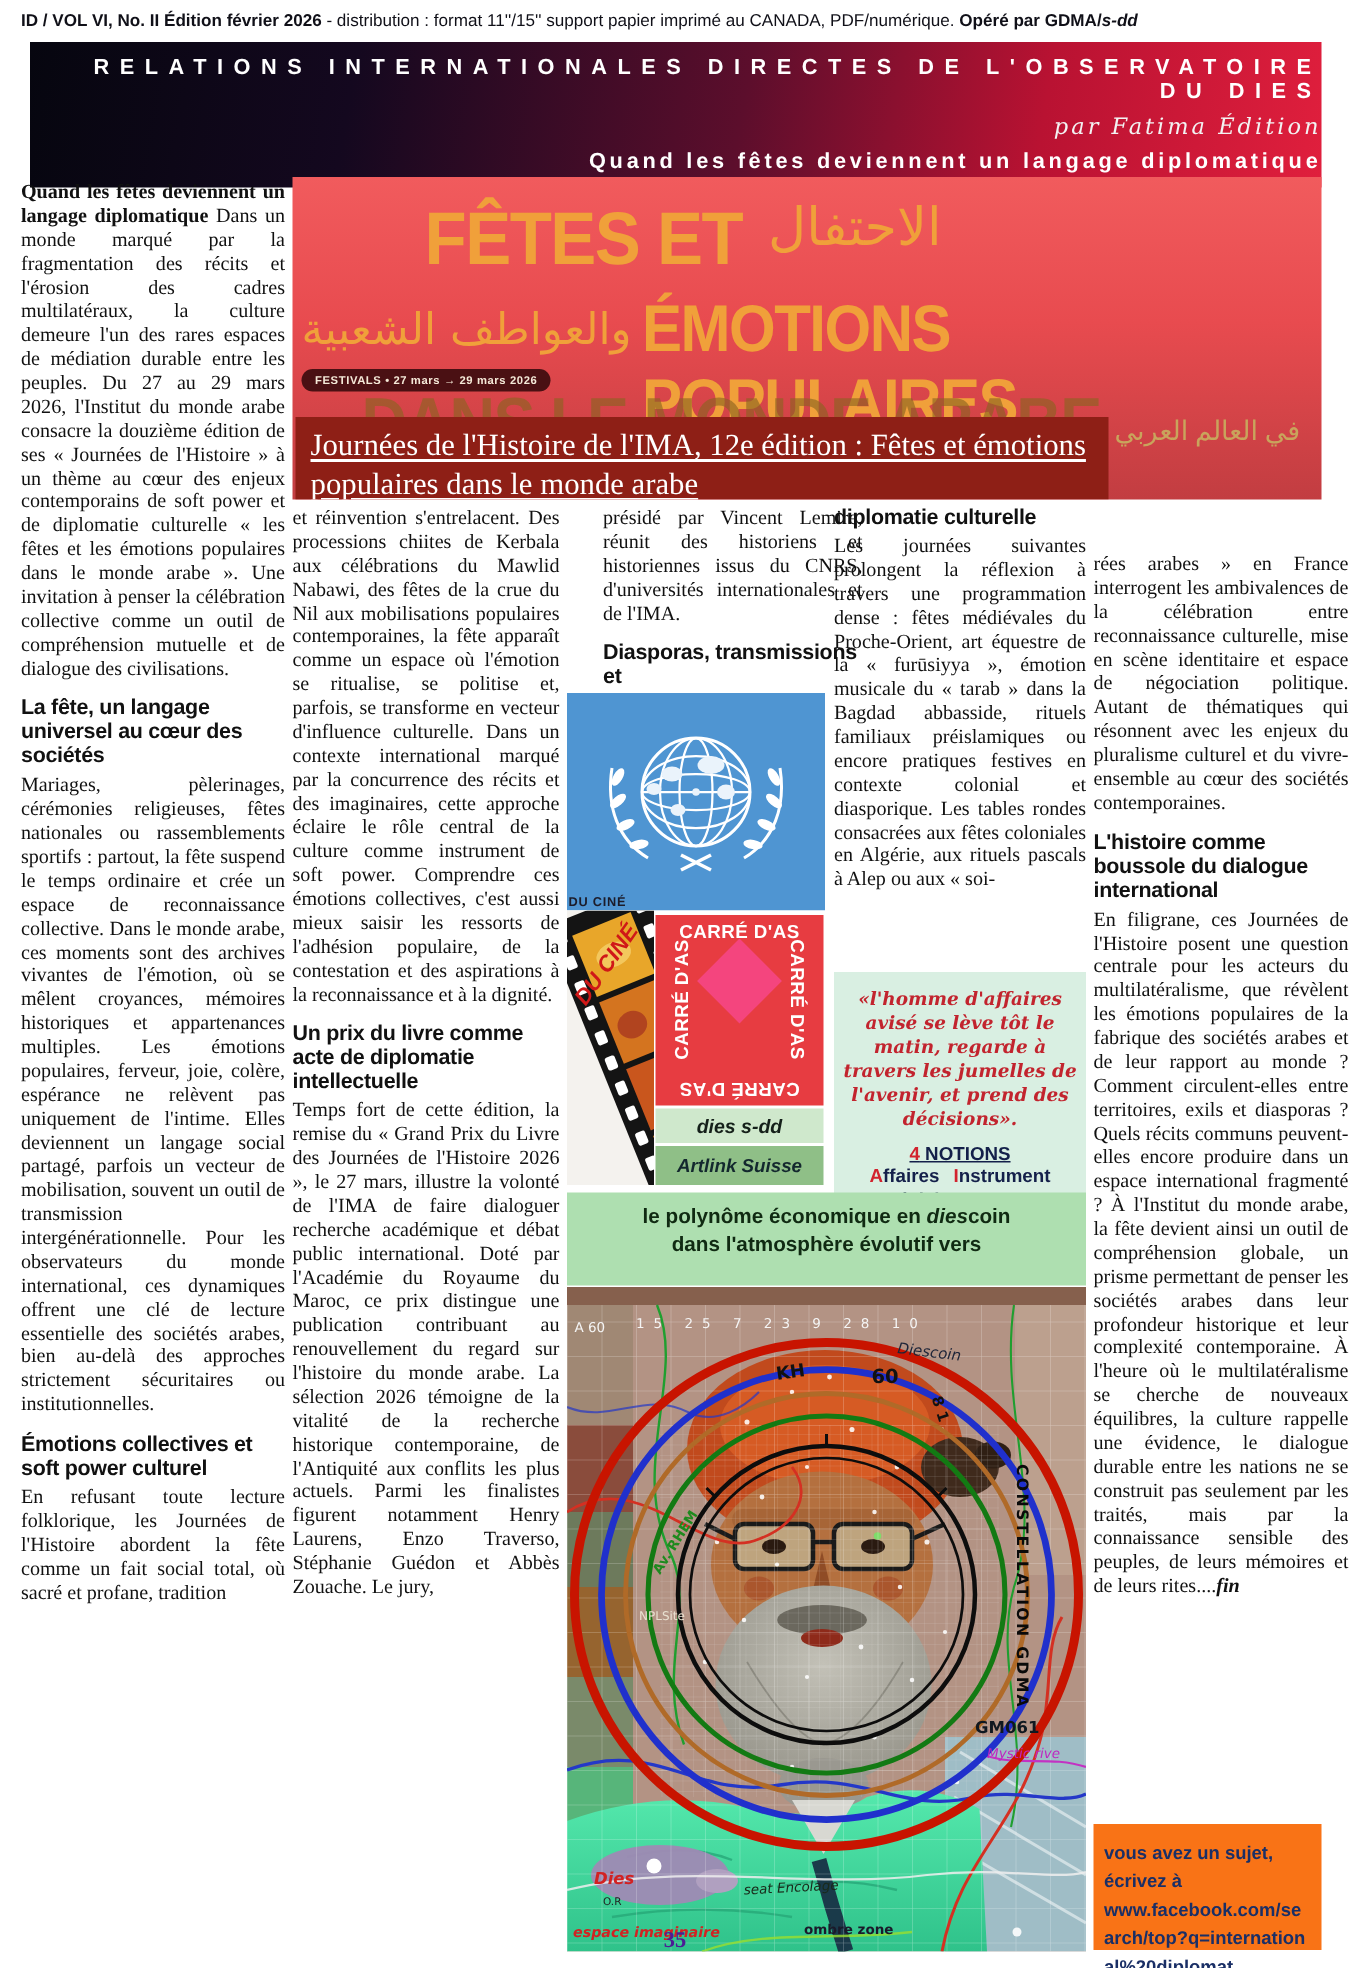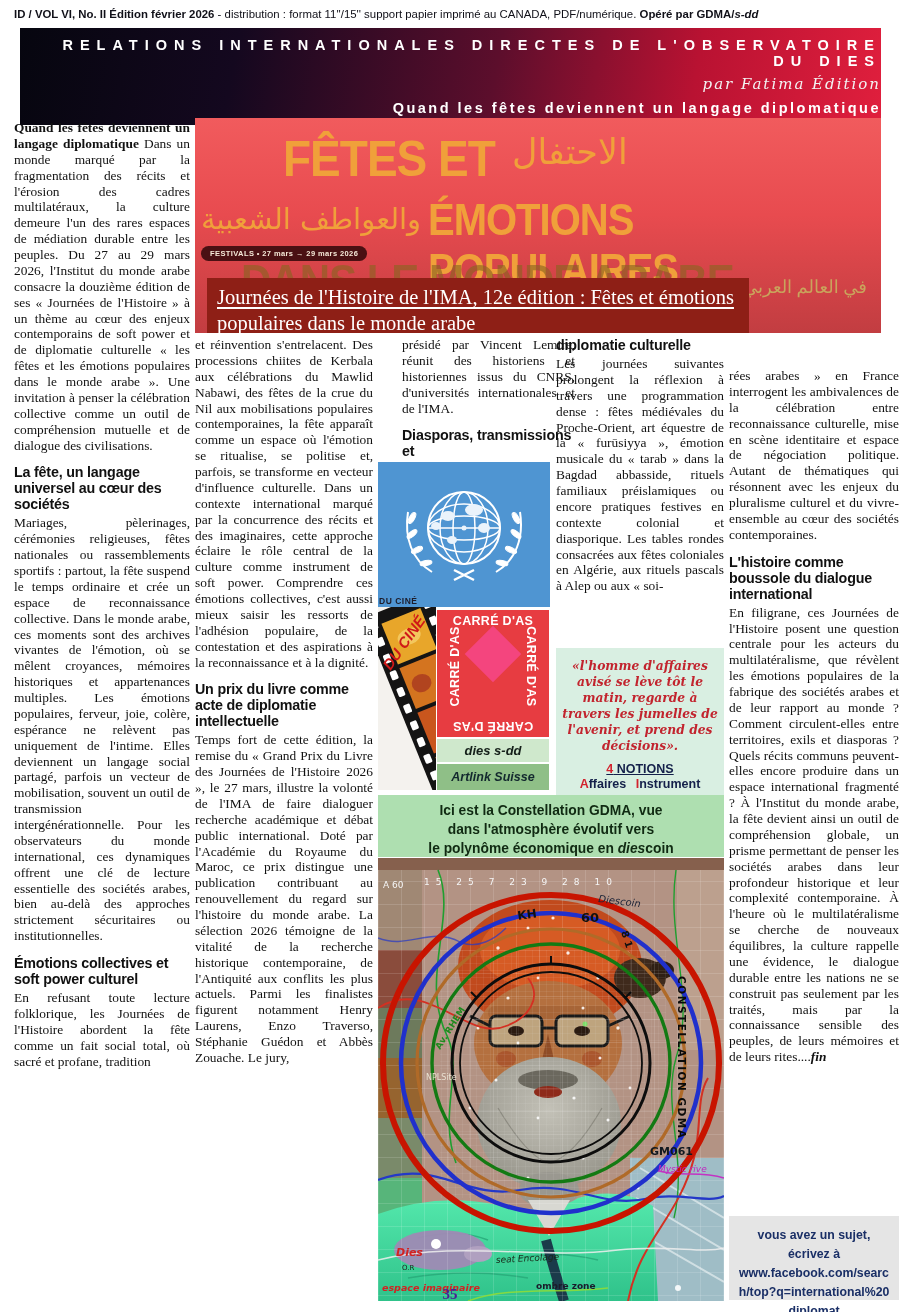--- a/index.html
+++ b/index.html
@@ -31,21 +31,21 @@
           font-size:29px;color:#f0a03a;direction:rtl;}
   .mh-fr2{position:absolute;left:233px;top:82px;font-family:"Liberation Sans",sans-serif;
           font-weight:800;font-size:40px;letter-spacing:-1px;color:#f0a03a;transform:scaleY(1.1);}
   .mh-badge{position:absolute;left:6px;top:128px;background:#4a1013;color:#f5e9d8;
             font-family:"Liberation Sans",sans-serif;font-size:7.5px;font-weight:700;
             padding:3px 9px;border-radius:8px;letter-spacing:.4px;}
   .mh-fr3{position:absolute;left:46px;top:140px;font-family:"Liberation Sans",sans-serif;
           font-weight:800;font-size:42px;letter-spacing:-1px;color:#8a6420;opacity:.62;transform:scaleY(1.1);}
   .mh-ar3{position:absolute;left:548px;top:158px;font-family:Liberation Serif, serif;
           font-size:18px;color:#c9a45c;direction:rtl;}
-  .headline-box{position:absolute;left:12px;top:160px;width:522px;height:43px;background:#8e1f16;
+  .headline-box{position:absolute;left:2px;top:160px;width:522px;height:43px;background:#8e1f16;
                 padding:6px 10px;color:#fff;font-size:20.5px;line-height:1.28;
                 text-decoration:underline;text-underline-offset:3px;text-decoration-thickness:1.5px;}
 
   
   .col{position:absolute;top:337px;text-align:justify;font-size:13.4px;line-height:1.185;
        -webkit-hyphens:auto;hyphens:auto;}
   .col p{margin:0 0 11px;}
   .col .lead-b{font-weight:700;}
   .col h3{font-family:"Liberation Sans",sans-serif;font-size:14.3px;font-weight:700;
           line-height:1.12;margin:9px 0 3px;text-align:left;letter-spacing:-.2px;}
@@ -86,22 +86,22 @@
              text-align:center;box-sizing:border-box;padding:10px 6px 0;}
   .quote-text{font-family:"DejaVu Serif",serif;font-style:italic;font-weight:700;
               font-size:12.3px;line-height:1.3;color:#c2242e;}
   .notions-title{margin-top:8px;font-family:"Liberation Sans",sans-serif;font-weight:700;font-size:12.5px;
                  color:#14204a;text-decoration:underline;}
   .notions-words{font-family:"Liberation Sans",sans-serif;font-weight:700;font-size:12.5px;color:#14204a;line-height:1.3;}
   .notions-words .nw{margin:0 3px;white-space:nowrap;}
   .red{color:#d2232e;}
 
   
-  .contact-box{position:absolute;left:729px;top:1216px;width:170px;height:84px;background:#e5e5e5;
-               box-sizing:border-box;padding:10px 7px;text-align:center;
+  .contact-box{position:absolute;left:729px;top:1216px;width:152px;height:84px;background:#f97316;
+               box-sizing:border-box;padding:10px 7px;text-align:left;
                font-family:"Liberation Sans",sans-serif;font-weight:700;font-size:12.3px;
                color:#1a2f66;line-height:1.55;}
   .contact-box .url{display:block;word-break:break-all;color:#1a2f66;text-decoration:none;}
 
   .page-number{position:absolute;left:0;top:1286px;width:900px;text-align:center;
                font-size:15px;font-weight:700;color:#4c1d95;}
 </style>
 </head>
 <body>
 
@@ -252,23 +252,22 @@
     <div class="notions-title"><span class="red">4</span><span> NOTIONS</span></div>
     <div class="notions-words">
       <span class="nw"><span class="red">A</span><span>ffaires</span></span>
       <span class="nw"><span class="red">I</span><span>nstrument</span></span>
       <span class="nw"><span class="red">D</span><span>écision</span></span>
       <span class="nw"><span class="red">T</span><span>emps</span></span>
     </div>
   </div>
 
   <div class="green-banner">
-    <div>Ici est la Constellation GDMA, vue</div>
+    <div><span>le polynôme économique en </span><span class="it">dies</span><span>coin</span></div>
     <div>dans l'atmosphère évolutif vers</div>
-    <div><span>le polynôme économique en </span><span class="it">dies</span><span>coin</span></div>
   </div>
 
   <div class="constellation">
     <svg width="346" height="443" viewBox="0 0 346 443" font-family="DejaVu Sans,sans-serif">
       <defs>
         <pattern id="gridBig" width="23" height="23" patternUnits="userSpaceOnUse">
           <path d="M23 0 H0 V23" fill="none" stroke="rgba(255,255,255,.38)" stroke-width=".7"></path>
         </pattern>
         <pattern id="gridFine" width="7" height="7" patternUnits="userSpaceOnUse">
           <path d="M7 0 H0 V7" fill="none" stroke="rgba(235,235,235,.30)" stroke-width=".45"></path>

